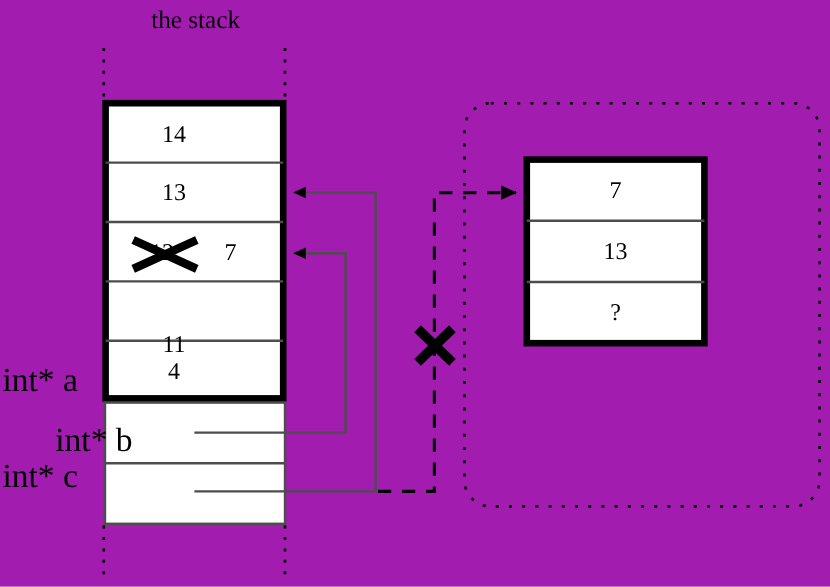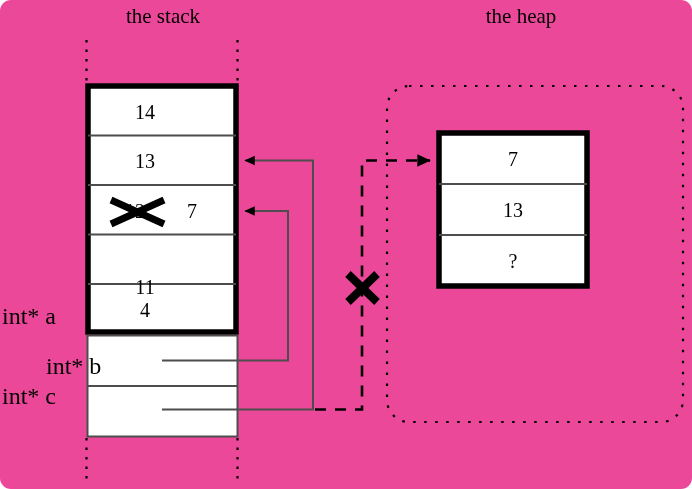--- a/index.html
+++ b/index.html
@@ -7,23 +7,22 @@
     padding: 0;
     background: #ffffff;
   }
   body {
     font-family: "Liberation Serif", "DejaVu Serif", serif;
   }
   #canvas {
     position: relative;
     width: 692px;
     height: 489px;
-    background: #ec4899;
+    background: #a21caf;
     overflow: hidden;
-    border-radius: 11px;
   }
   .svg-layer {
     position: absolute;
     left: 0;
     top: 0;
     width: 692px;
     height: 489px;
   }
   .lbl {
     position: absolute;
@@ -32,33 +31,32 @@
     white-space: nowrap;
     line-height: 1;
   }
   .title {
     font-size: 21px;
   }
   .cellval {
     font-size: 20px;
   }
   .varlabel {
-    font-size: 24px;
+    font-size: 28px;
   }
   .center-x {
     transform: translateX(-50%);
   }
 </style>
 </head>
 <body>
 
 <div id="canvas">
 
   <div class="lbl title center-x" style="left:163px; top:6px;">the stack</div>
-  <div class="lbl title center-x" style="left:521px; top:6px;">the heap</div>
 
   <svg class="svg-layer" viewBox="0 0 692 489">
     <defs>
       <marker id="arrowSolid" viewBox="0 0 10 10" refX="9.4" refY="5" markerWidth="5.2" markerHeight="5.2" orient="auto-start-reverse">
         <path d="M 0 0.4 L 10 5 L 0 9.6 z" fill="#000000"></path>
       </marker>
     </defs>
 
     <g>
       <line x1="86.5" y1="40" x2="86.5" y2="84" stroke="#000" stroke-width="2.2" stroke-dasharray="2.5 7" stroke-linecap="butt"></line>

